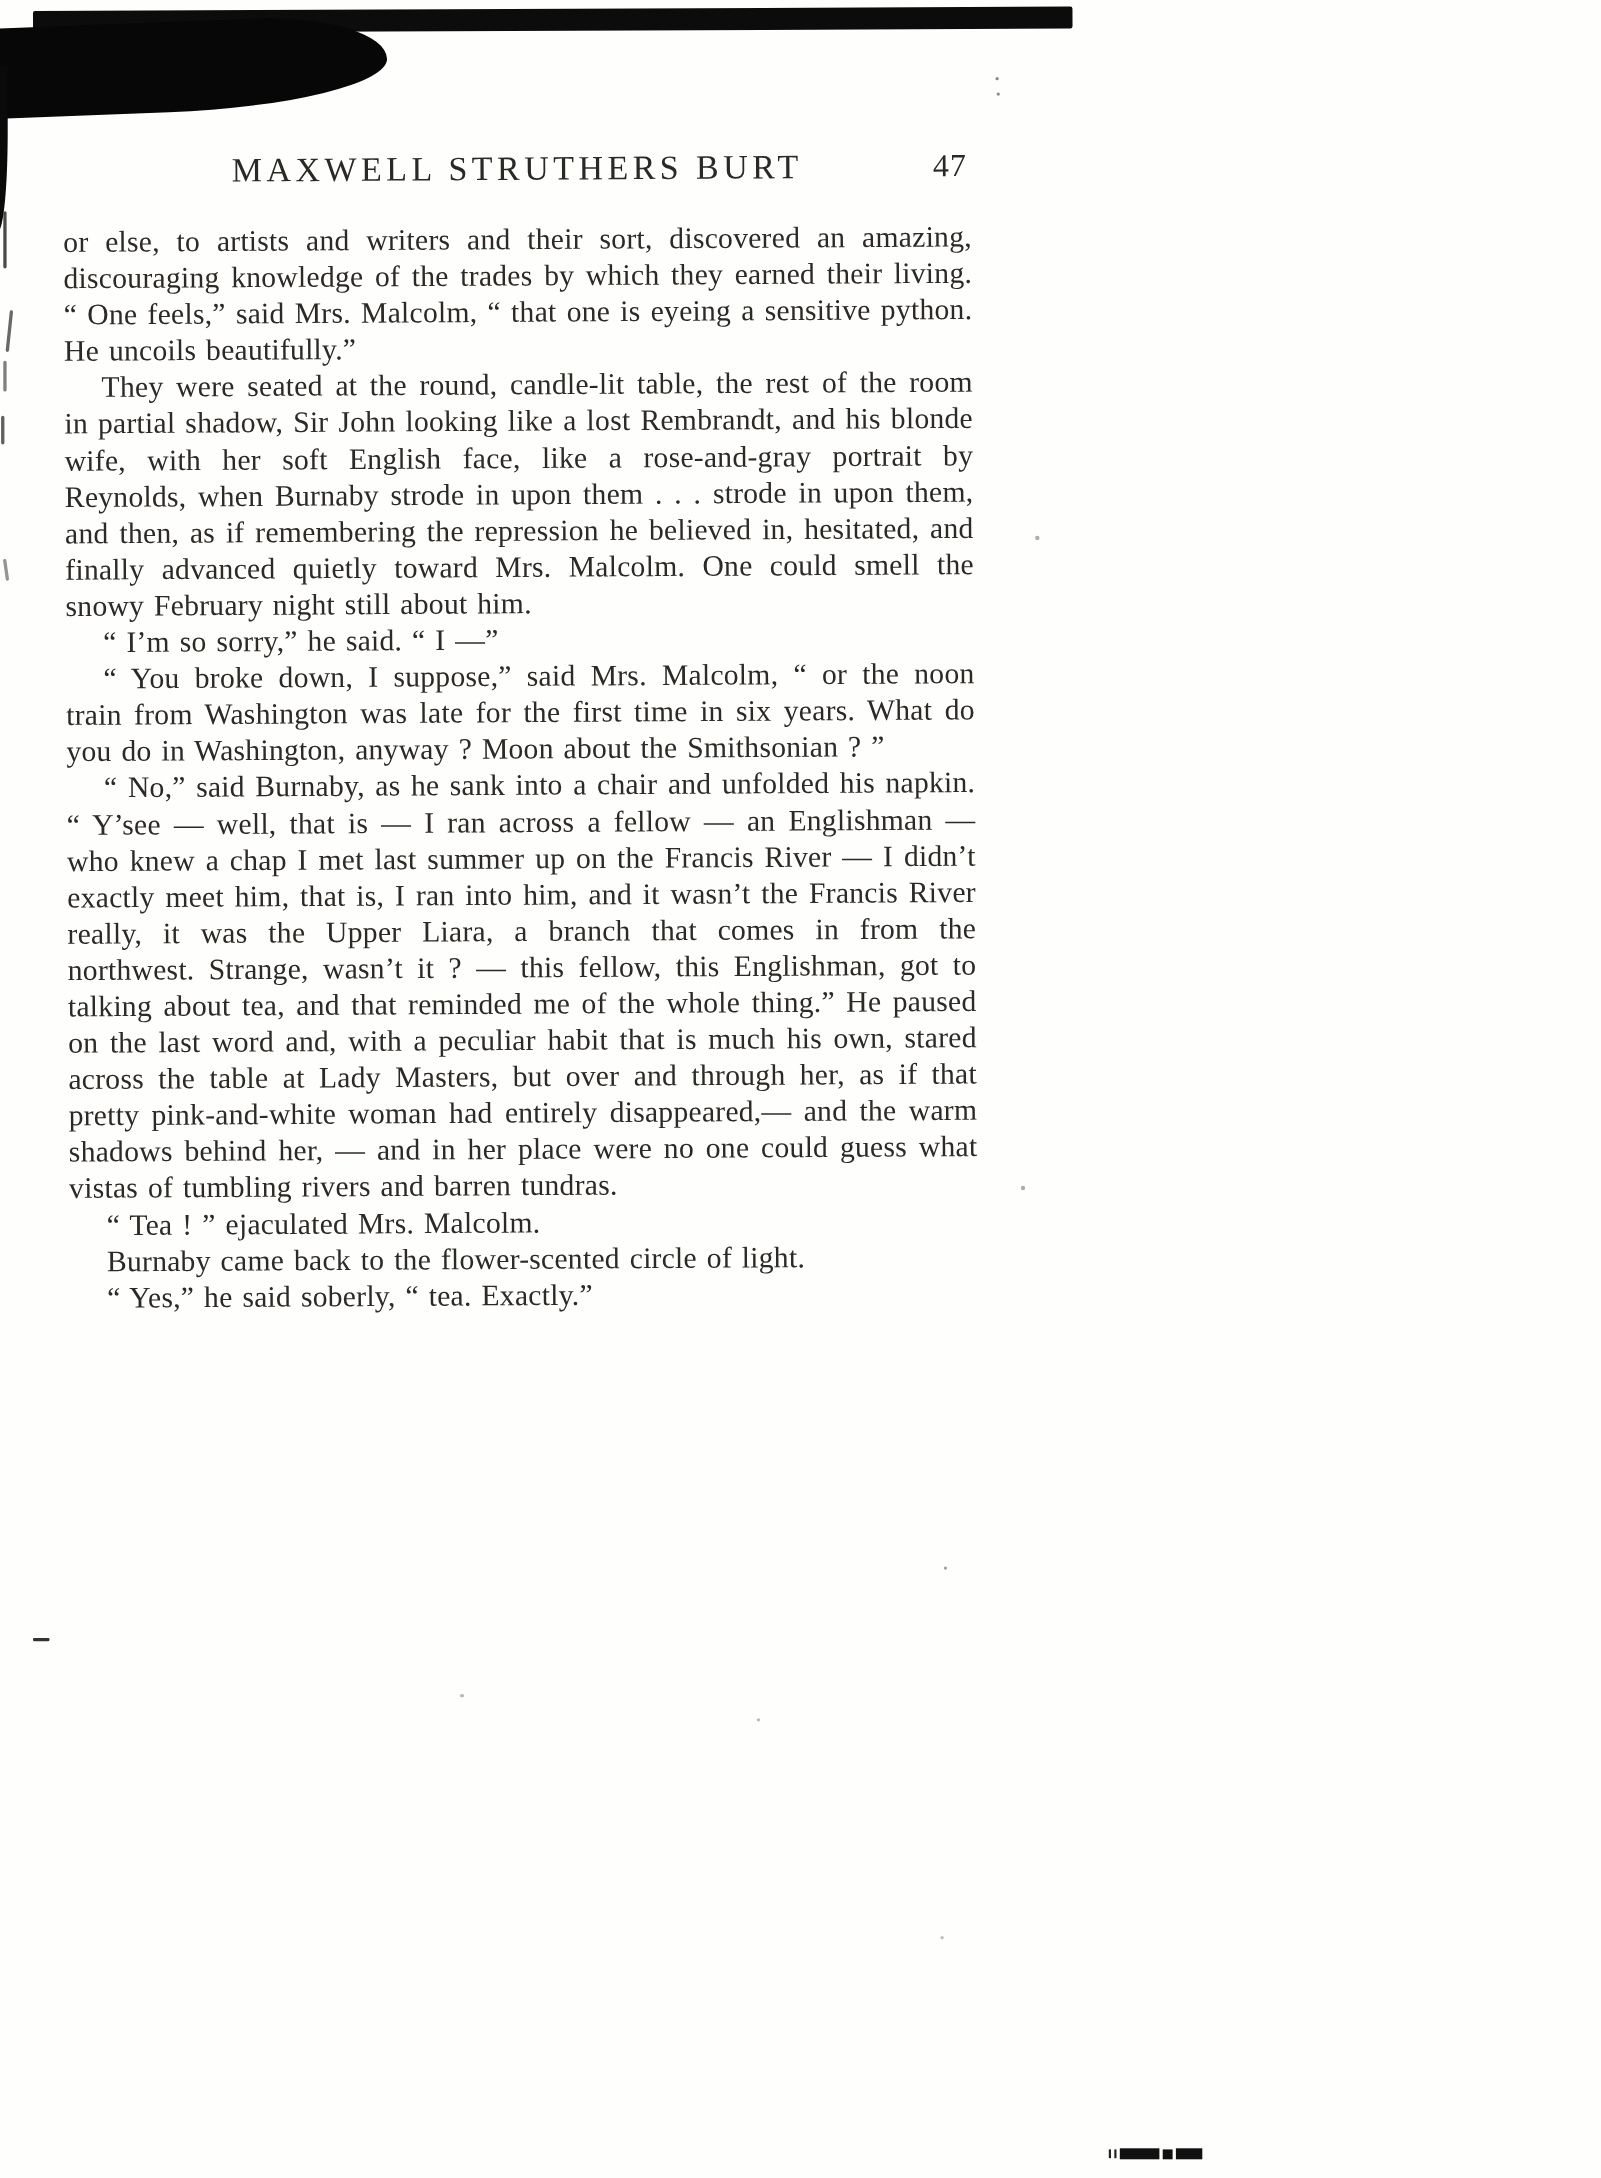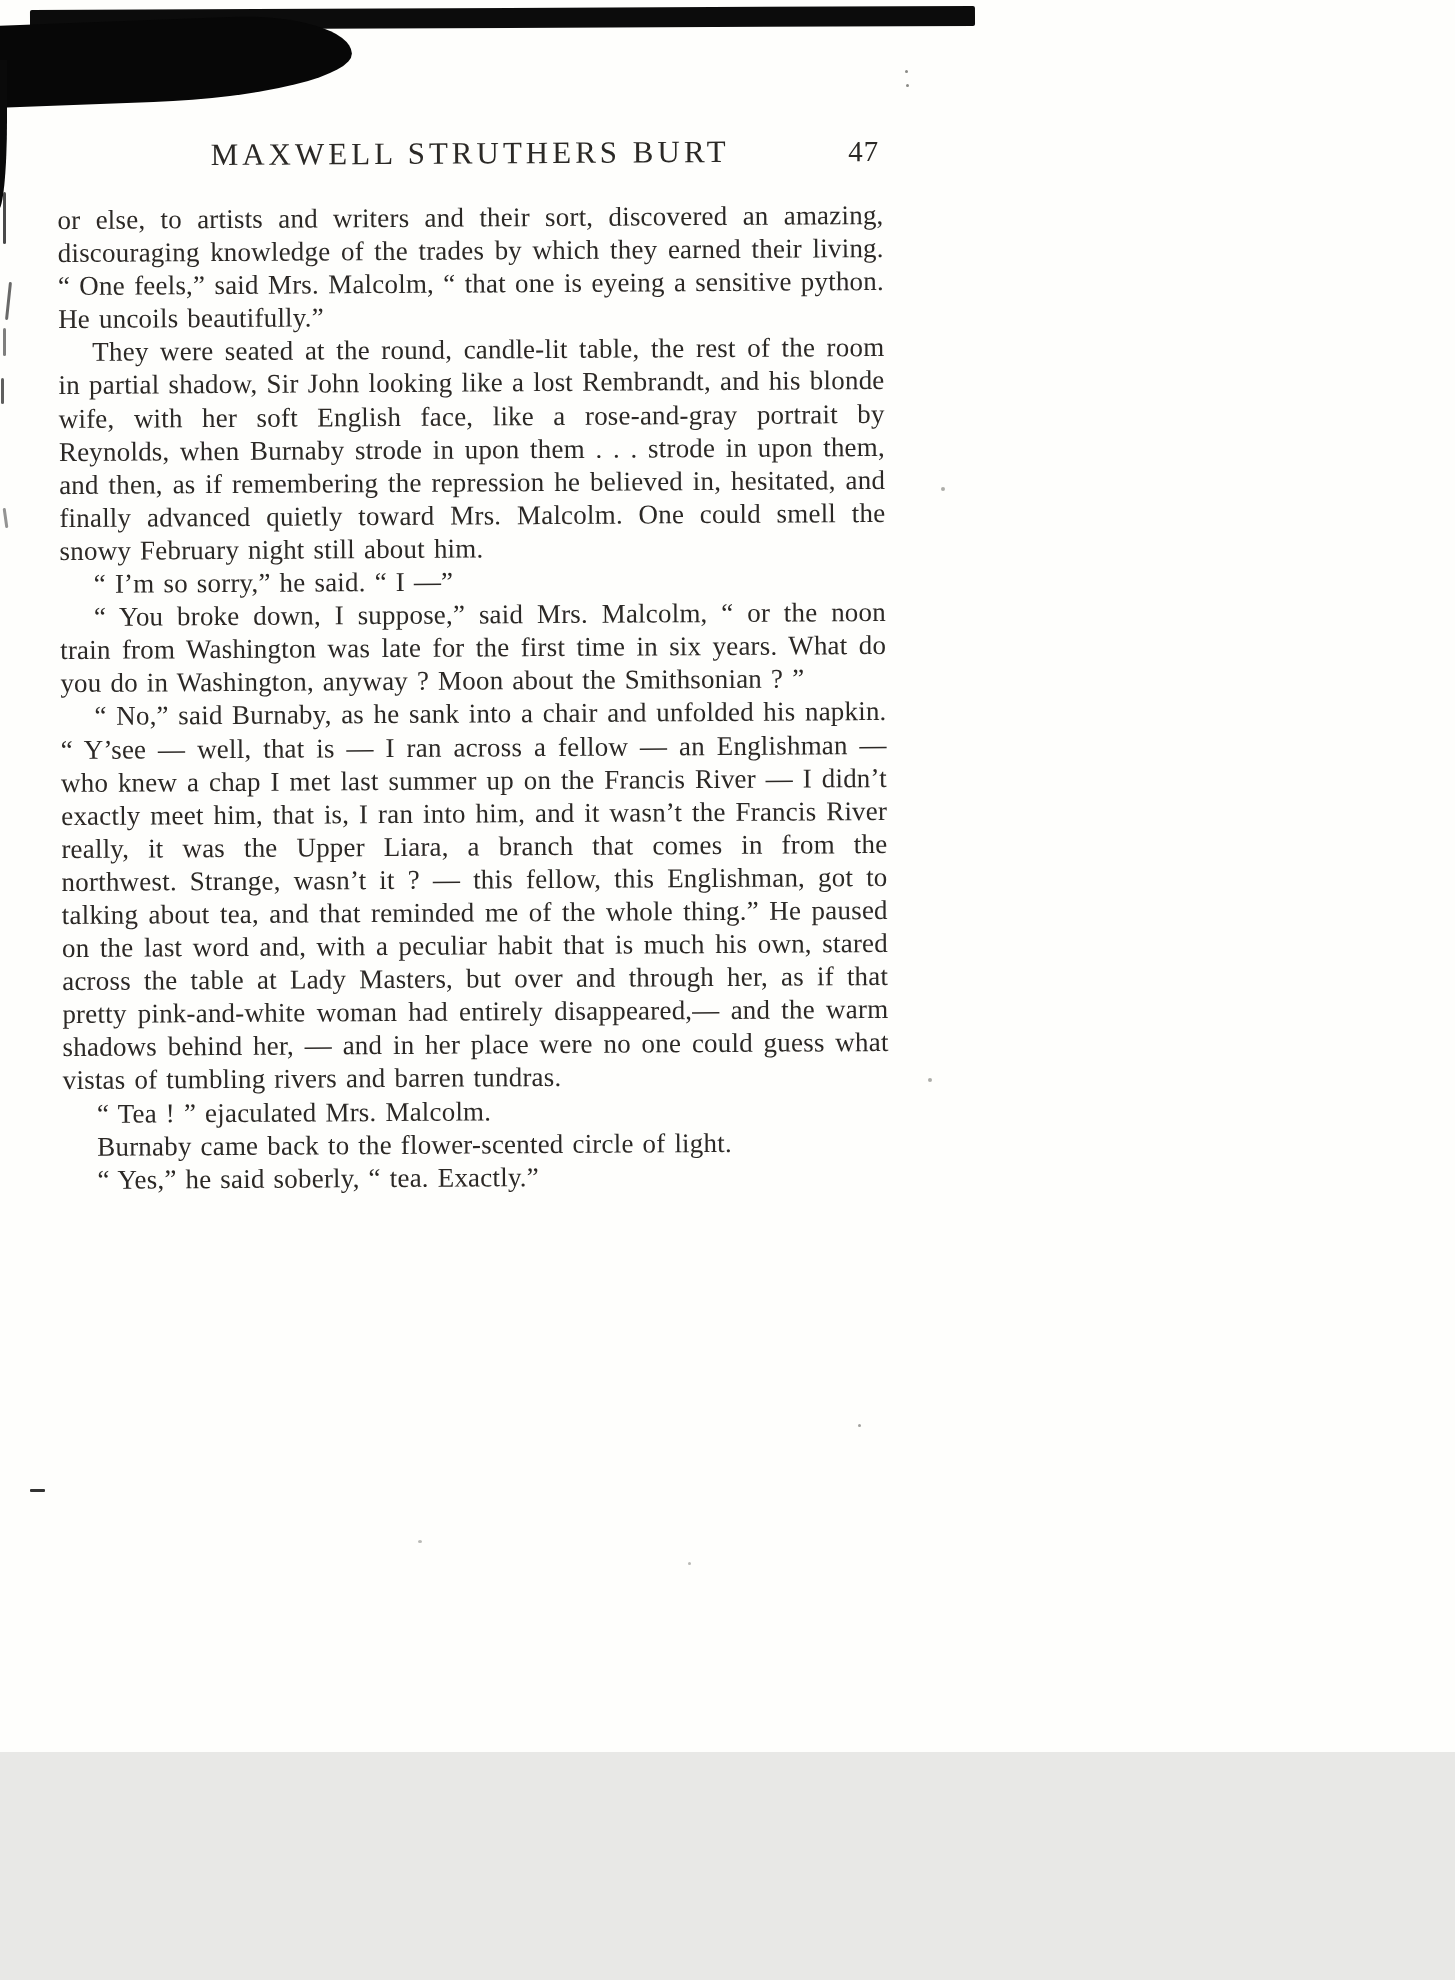--- a/index.html
+++ b/index.html
@@ -1,19 +1,19 @@
 <!DOCTYPE html>
 <html><head>
 <meta charset="utf-8">
 <style>
   html, body { margin: 0; padding: 0; background: #e8e8e6; }
   .page {
     position: relative;
     width: 1455px;
-    height: 1752px;
+    height: 1980px;
     background: #fefefc;
     overflow: hidden;
     font-family: "Liberation Serif", "DejaVu Serif", serif;
   }
 
   
   .artifact { position: absolute; background: #0c0c0c; }
   .top-bar {
     left: 30px; top: 8px; width: 945px; height: 20px;
     transform: rotate(-0.25deg);

